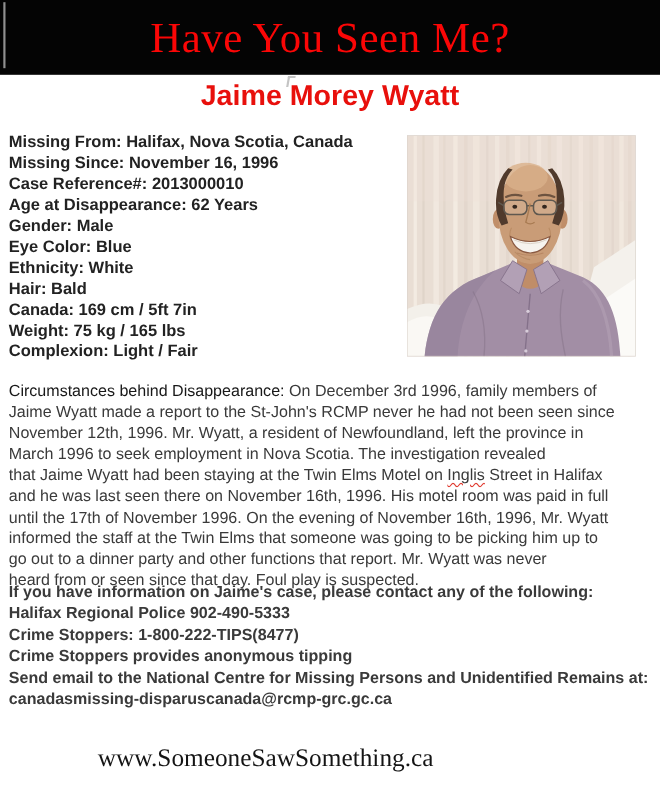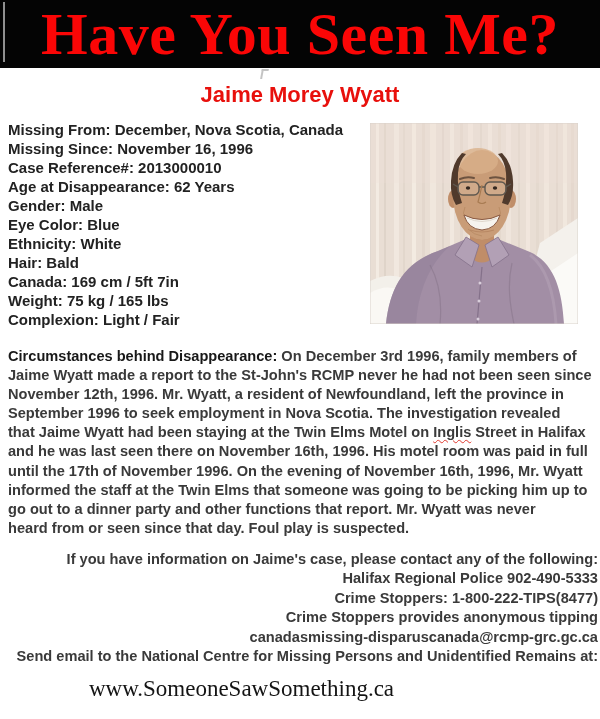--- a/index.html
+++ b/index.html
@@ -3,46 +3,46 @@
 <meta charset="utf-8">
 <style>
   html,body{margin:0;padding:0;background:#fff;}
   .poster{position:relative;width:600px;height:719px;background:#ffffff;
           font-family:"Liberation Sans",sans-serif;overflow:hidden;}
 
   
   .banner{position:absolute;left:0;top:0;width:600px;height:68px;
           background:var(--banner_bg,#040404);display:flex;align-items:center;justify-content:center;}
   .banner-edge-line{position:absolute;left:3px;top:2px;width:2px;height:60px;background:#bdbdbd;opacity:.75;}
-  .banner-title{margin:0;font-family:"Liberation Serif",serif;font-weight:700;font-size:60px;line-height:1;
+  .banner-title{margin:0;font-family:"Liberation Serif",serif;font-weight:400;font-size:39px;line-height:1;
                 letter-spacing:.5px;color:var(--banner_text,#fb0606);white-space:nowrap;}
 
   
-  .person-name{position:absolute;left:0;top:82px;width:600px;margin:0;text-align:center;
-               font-size:22px;font-weight:700;color:var(--name_text,#e8100c);}
+  .person-name{position:absolute;left:0;top:71px;width:600px;margin:0;text-align:center;
+               font-size:26px;font-weight:700;color:var(--name_text,#e8100c);}
   .cursor-artifact{position:absolute;left:261px;top:69px;width:5px;height:8px;
                    border-left:2px solid #8a8a8a;border-top:2px solid #8a8a8a;opacity:.5;transform:skewX(-10deg);}
 
   
   .details{position:absolute;left:8px;top:120px;width:352px;
            color:var(--details_text,#222222);font-size:15px;font-weight:700;}
   .detail-row{height:19px;line-height:19px;white-space:nowrap;}
 
   
   .circumstances{position:absolute;left:8px;top:347px;width:590px;
-                 color:var(--paragraph_text,#3a3a3a);font-size:14.6px;font-weight:700;}
+                 color:var(--paragraph_text,#3a3a3a);font-size:14.6px;font-weight:400;}
   .p-line{height:19.1px;line-height:19.1px;white-space:nowrap;}
   .c-heading{color:#181818;}
   .misspell{text-decoration:underline;text-decoration-style:wavy;
             text-decoration-color:var(--spellcheck_underline,#e03a2f);
             text-decoration-thickness:1px;text-underline-offset:2px;}
 
   
-  .contact{position:absolute;left:8px;top:550px;width:590px;
-           color:var(--paragraph_text,#3a3a3a);font-size:14.6px;font-weight:700;text-align:right;}
+  .contact{position:absolute;left:8px;top:530px;width:590px;
+           color:var(--paragraph_text,#3a3a3a);font-size:14.6px;font-weight:700;}
   .contact .p-line{height:19.4px;line-height:19.4px;}
 
   
   .website{position:absolute;left:0;top:676px;width:483px;text-align:center;
            font-family:"Liberation Serif",serif;font-weight:400;font-size:23px;
            color:var(--website_text,#141414);}
 
   
   .photo{position:absolute;left:370px;top:123px;width:208px;height:201px;margin:0;}
   .photo svg{display:block;}
@@ -54,21 +54,21 @@
 
   <header class="banner">
     <div class="banner-edge-line"></div>
     <h1 class="banner-title">Have You Seen Me?</h1>
   </header>
 
   <h2 class="person-name">Jaime Morey Wyatt</h2>
   <div class="cursor-artifact"></div>
 
   <section class="details">
-    <div class="detail-row"><span>Missing From:</span> <span>December, Nova Scotia, Canada</span></div>
+    <div class="detail-row"><span>Missing From:</span> <span>Halifax, Nova Scotia, Canada</span></div>
     <div class="detail-row"><span>Missing Since:</span> <span>November 16, 1996</span></div>
     <div class="detail-row"><span>Case Reference#:</span> <span>2013000010</span></div>
     <div class="detail-row"><span>Age at Disappearance:</span> <span>62 Years</span></div>
     <div class="detail-row"><span>Gender:</span> <span>Male</span></div>
     <div class="detail-row"><span>Eye Color:</span> <span>Blue</span></div>
     <div class="detail-row"><span>Ethnicity:</span> <span>White</span></div>
     <div class="detail-row"><span>Hair:</span> <span>Bald</span></div>
     <div class="detail-row"><span>Canada:</span> <span>169 cm / 5ft 7in</span></div>
     <div class="detail-row"><span>Weight:</span> <span>75 kg / 165 lbs</span></div>
     <div class="detail-row"><span>Complexion:</span> <span>Light / Fair</span></div>
@@ -159,33 +159,33 @@
         <path d="M 100 107 Q 112 111 124 107" stroke="#b07f5b" stroke-width="1" fill="none" opacity=".7"></path>
       </g>
       <rect width="208" height="201" fill="none" stroke="#d9d2cb" stroke-width="1"></rect>
     </svg>
   </figure>
 
   <section class="circumstances">
     <div class="p-line"><span class="c-heading">Circumstances behind Disappearance:</span> <span>On December 3rd 1996, family members of</span></div>
     <div class="p-line">Jaime Wyatt made a report to the St-John's RCMP never he had not been seen since</div>
     <div class="p-line">November 12th, 1996. Mr. Wyatt, a resident of Newfoundland, left the province in</div>
-    <div class="p-line">September 1996 to seek employment in Nova Scotia. The investigation revealed</div>
+    <div class="p-line">March 1996 to seek employment in Nova Scotia. The investigation revealed</div>
     <div class="p-line"><span>that Jaime Wyatt had been staying at the Twin Elms Motel on </span><span class="misspell">Inglis</span><span> Street in Halifax</span></div>
     <div class="p-line">and he was last seen there on November 16th, 1996. His motel room was paid in full</div>
     <div class="p-line">until the 17th of November 1996. On the evening of November 16th, 1996, Mr. Wyatt</div>
     <div class="p-line">informed the staff at the Twin Elms that someone was going to be picking him up to</div>
     <div class="p-line">go out to a dinner party and other functions that report. Mr. Wyatt was never</div>
     <div class="p-line">heard from or seen since that day. Foul play is suspected.</div>
   </section>
 
   <section class="contact">
     <div class="p-line">If you have information on Jaime's case, please contact any of the following:</div>
     <div class="p-line">Halifax Regional Police 902-490-5333</div>
     <div class="p-line">Crime Stoppers: 1-800-222-TIPS(8477)</div>
     <div class="p-line">Crime Stoppers provides anonymous tipping</div>
+    <div class="p-line">Send email to the National Centre for Missing Persons and Unidentified Remains at:</div>
     <div class="p-line">canadasmissing-disparuscanada@rcmp-grc.gc.ca</div>
-    <div class="p-line">Send email to the National Centre for Missing Persons and Unidentified Remains at:</div>
   </section>
 
   <footer class="website">www.SomeoneSawSomething.ca</footer>
 
 </div>
 
 </body></html>

